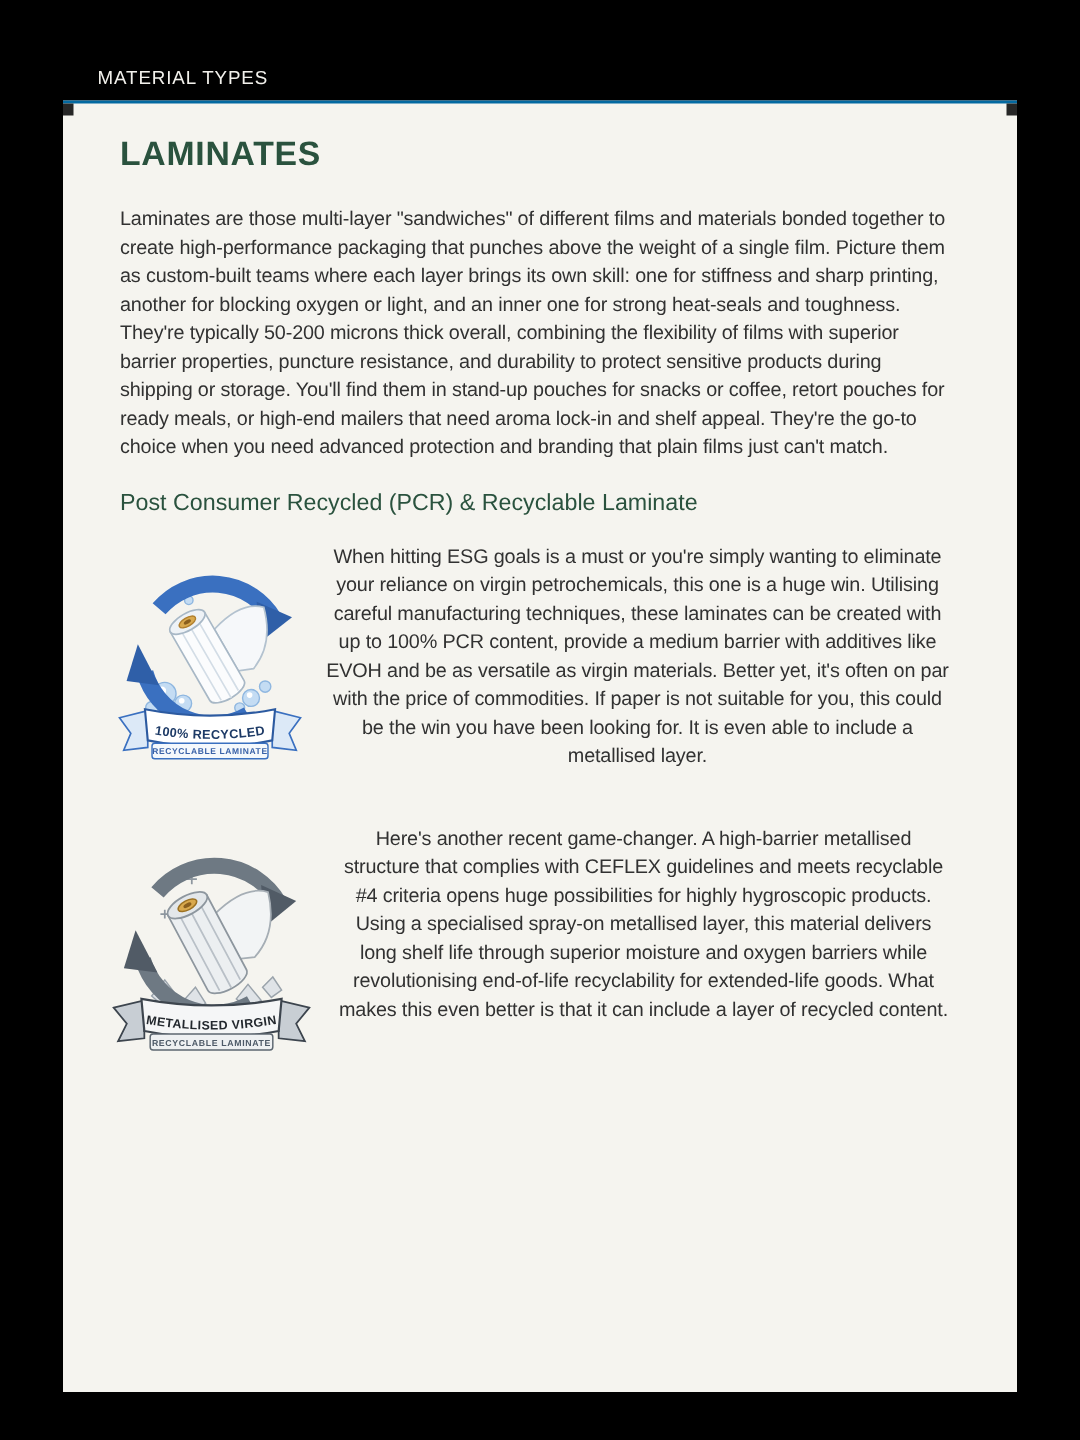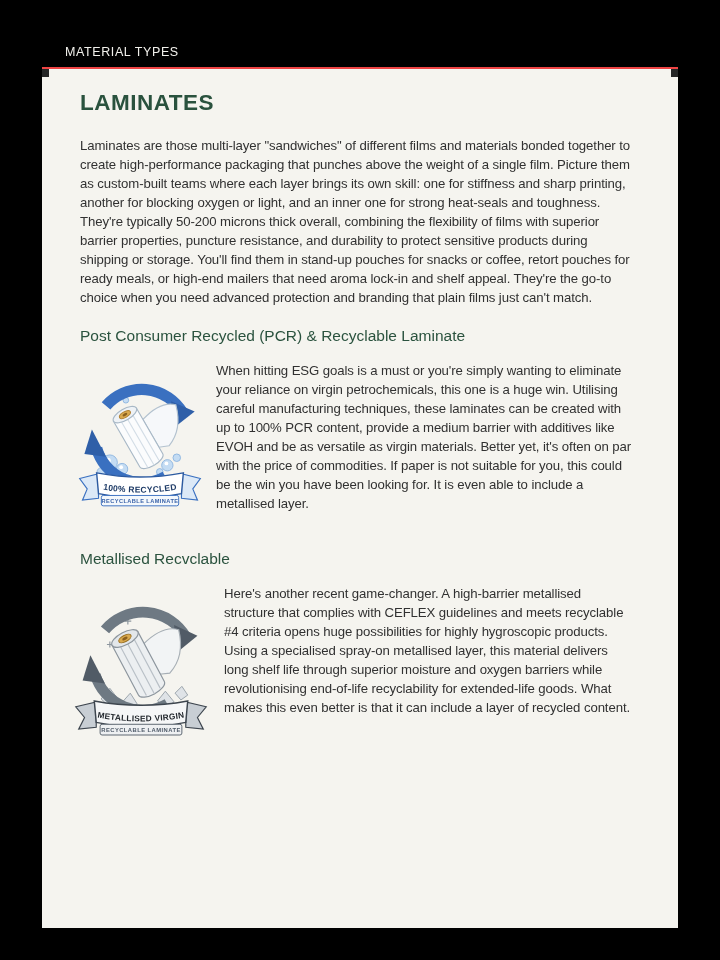--- a/index.html
+++ b/index.html
@@ -36,21 +36,21 @@
   
   .card {
     position: absolute;
     left: 42px;
     top: 67px;
     width: 636px;
     height: 861px;
     background: #f5f4ef;
     box-sizing: border-box;
     padding: 21px 44px 0 38px;
-    border-top: 2px solid #ef4444;
+    border-top: 2px solid #0369a1;
     overflow: hidden;
   }
   .corner-mark {
     position: absolute;
     width: 7px;
     height: 10px;
     background: #262626;
     top: -2px;
   }
   .corner-mark.left  { left: 0; }
@@ -94,20 +94,21 @@
   }
   .badge {
     float: left;
     margin: 4px 10px 4px -6px;
   }
   .badge.metallised {
     margin-left: -12px;
     margin-top: 2px;
   }
   .media-block p.body-text {
+    text-align: center;
   }
   .ribbon-main-text {
     font-weight: bold;
     font-size: 9px;
     letter-spacing: 0.3px;
   }
   .ribbon-sub-text {
     font-weight: bold;
     font-size: 6px;
     letter-spacing: 0.45px;
@@ -177,21 +178,20 @@
           </text>
           <rect x="29" y="138" width="82" height="11" rx="2" fill="#f4f8fc" stroke="#3a70c0" stroke-width="1"></rect>
           <text class="ribbon-sub-text" x="70" y="146" text-anchor="middle" fill="#3a62a8">RECYCLABLE LAMINATE</text>
         </svg>
 
         <p class="body-text">When hitting ESG goals is a must or you're simply wanting to eliminate your reliance on virgin petrochemicals, this one is a huge win. Utilising careful manufacturing techniques, these laminates can be created with up to 100% PCR content, provide a medium barrier with additives like EVOH and be as versatile as virgin materials. Better yet, it's often on par with the price of commodities. If paper is not suitable for you, this could be the win you have been looking for. It is even able to include a metallised layer.</p>
       </div>
     </div>
 
     <div class="section">
-      <h2 class="sub-heading">Metallised Recvclable</h2>
 
       <div class="media-block">
 
         <svg class="badge metallised" width="146" height="152" viewBox="0 0 150 156">
 
           <g fill="#dfe3e7" stroke="#9aa3ab" stroke-width="1">
             <polygon points="34,116 43,105 52,117 43,124"></polygon>
             <polygon points="56,119 64,110 71,121 63,126"></polygon>
             <polygon points="92,118 100,108 109,119 100,125"></polygon>
             <polygon points="110,110 117,103 123,112 116,117"></polygon>

